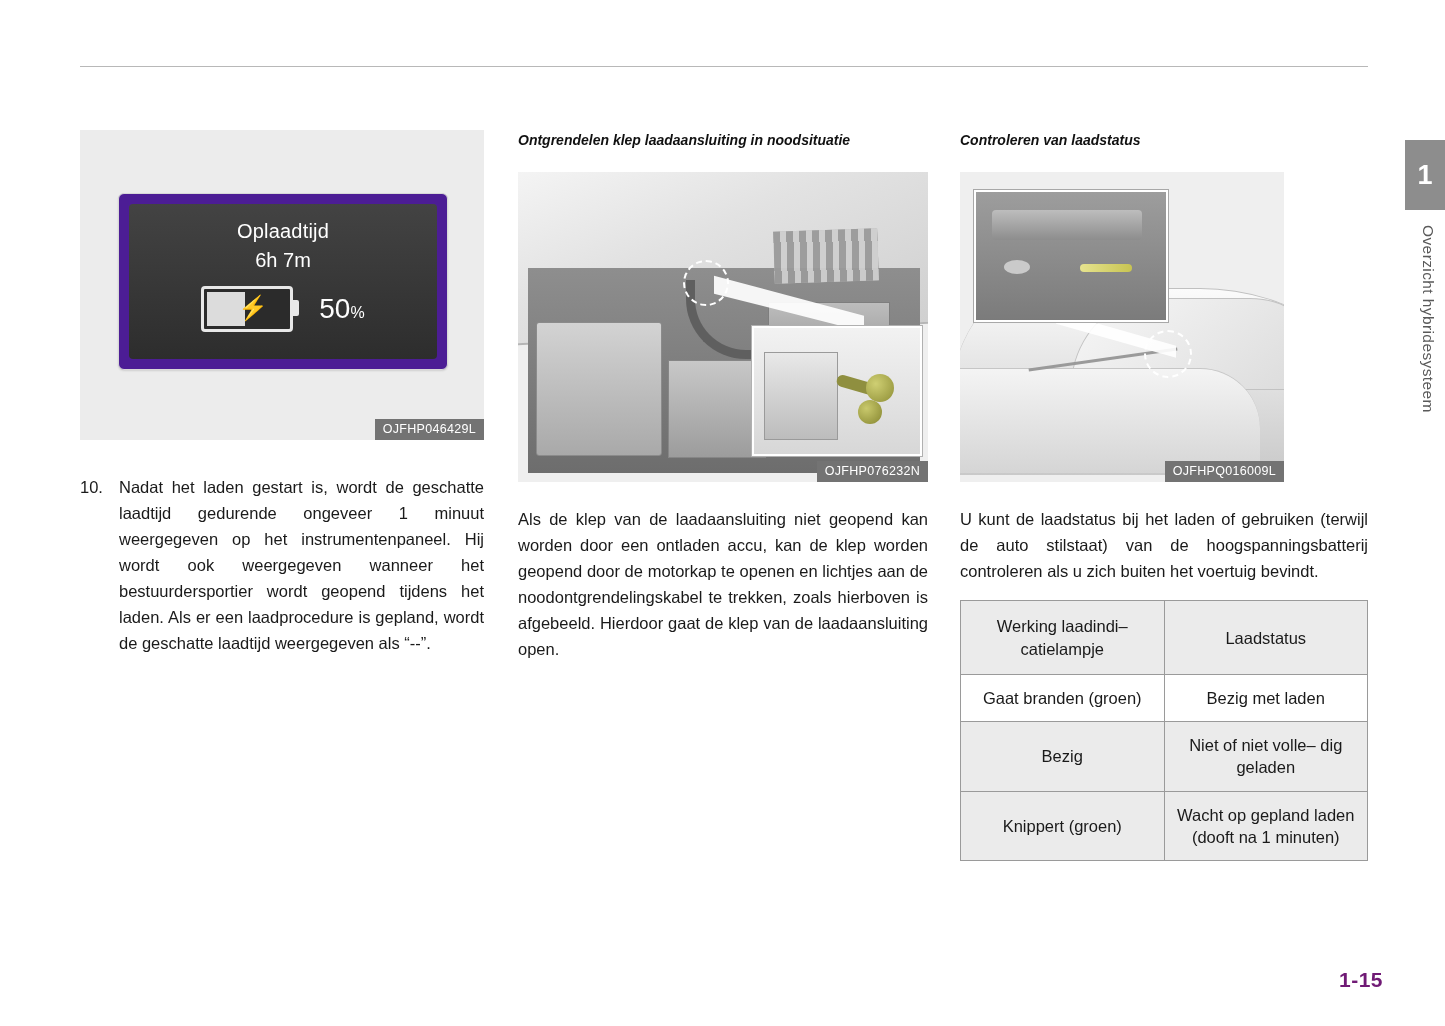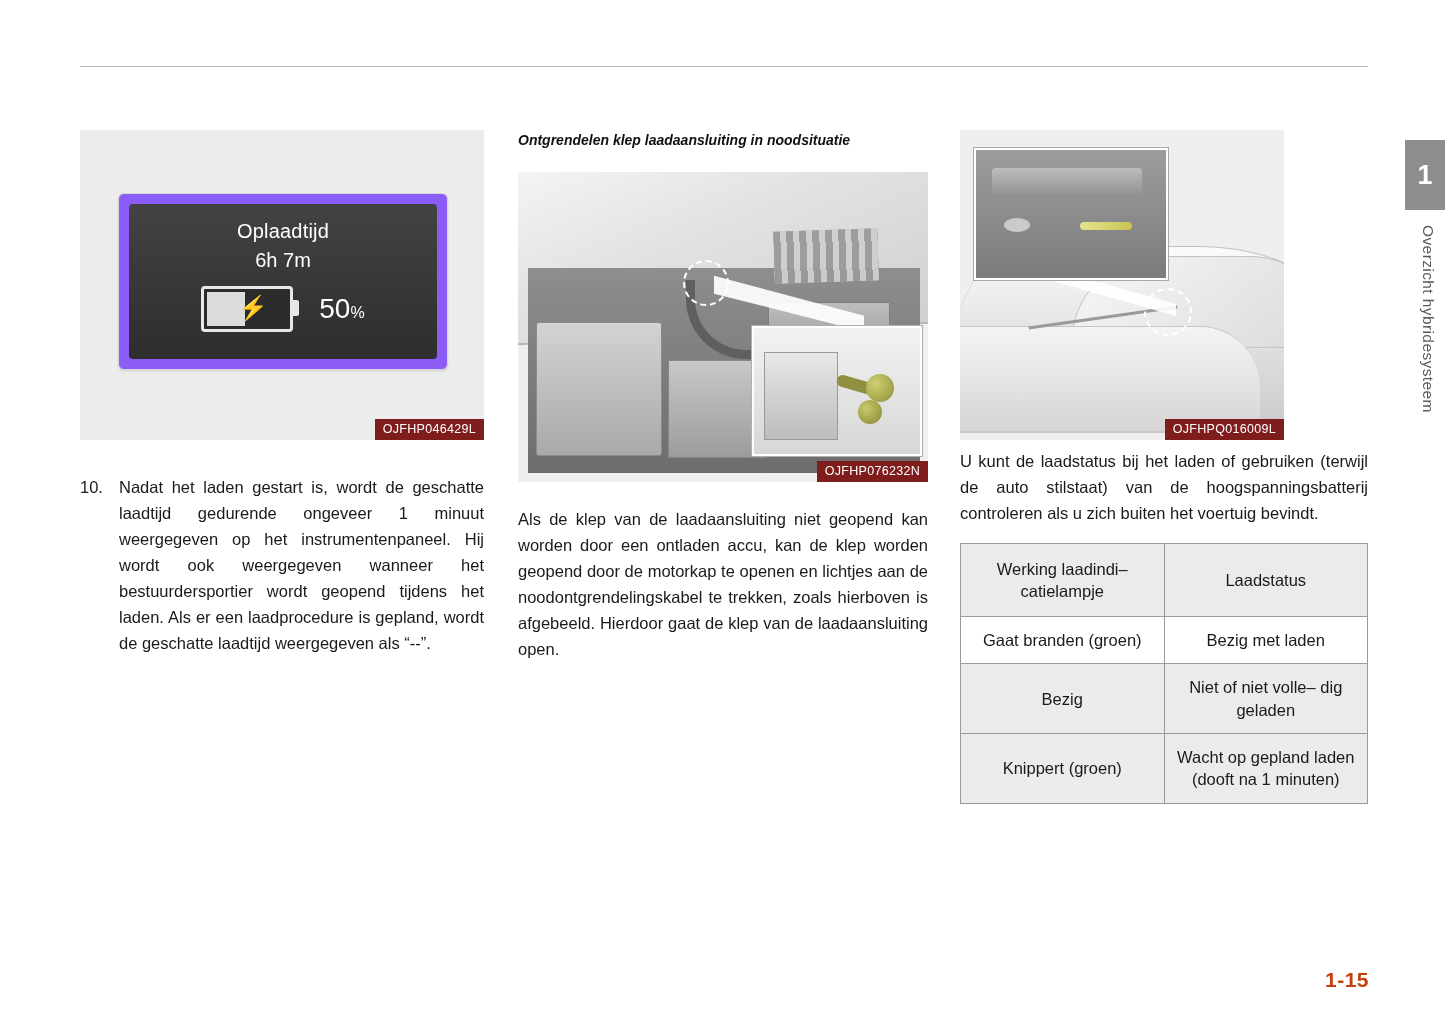--- a/index.html
+++ b/index.html
@@ -80,21 +80,21 @@
     height: 310px;
     background: #ececec;
     overflow: hidden;
   }
   .cluster {
     position: absolute;
     left: 38px;
     top: 63px;
     width: 328px;
     height: 175px;
-    background: #8b5cf6;
+    background: #4c1d95;
     border: 1px solid #d8d8d8;
     border-radius: 6px;
     box-shadow: 0 1px 2px rgba(0,0,0,.12);
   }
   .cluster-inner {
     position: absolute;
     left: 10px;
     top: 10px;
     right: 10px;
     bottom: 10px;
@@ -153,21 +153,21 @@
     line-height: 28px;
     color: #f2f2f2;
   }
   .pct {
     font-size: 28px;
   }
   .pct small { font-size: 16px; }
 
   .fig-code {
     position: absolute;
-    background: #7f1d1d;
+    background: #737373;
     color: #fff;
     font-size: 12.5px;
     padding: 3px 8px 4px;
     letter-spacing: .3px;
   }
   .fig1 .fig-code { right: 0; bottom: 0; }
 
   .para {
     font-size: 16.5px;
     line-height: 1.58;
@@ -396,25 +396,25 @@
   }
   table.status th {
     background: #ebebeb;
     font-weight: normal;
     padding: 14px 6px;
   }
   table.status tr.alt td { background: #ebebeb; }
 
   .page-no {
     position: absolute;
-    right: 76px;
+    right: 62px;
     bottom: 34px;
     font-size: 21px;
     font-weight: bold;
-    color: #c2410c;
+    color: #701a75;
     letter-spacing: .5px;
   }
 </style>
 </head>
 <body>
 
 <div class="page">
 
   <div class="top-rule"></div>
 
@@ -470,37 +470,38 @@
         <div class="inset-knob2"></div>
       </div>
       <div class="fig-code">OJFHP076232N</div>
     </div>
 
     <p class="para" style="margin-top:24px;">Als de klep van de laadaansluiting niet geopend kan worden door een ontladen accu, kan de klep worden geopend door de motorkap te openen en lichtjes aan de noodontgrendelingskabel te trekken, zoals hierboven is afgebeeld. Hierdoor gaat de klep van de laadaansluiting open.</p>
   </div>
 
   <div class="col col-3">
 
+    <h2 class="col-head">Controleren van laadstatus</h2>
 
     <div class="fig3">
       <div class="car-body"></div>
       <div class="car-glass"></div>
       <div class="car-hood"></div>
       <div class="wiper"></div>
       <div class="leader"></div>
       <div class="dash-circle dc-3"></div>
       <div class="inset3">
         <div class="inset3-strip"></div>
         <div class="inset3-dot"></div>
         <div class="inset3-lamp"></div>
       </div>
       <div class="fig-code">OJFHPQ016009L</div>
     </div>
 
-    <p class="para" style="margin-top:8px;">U kunt de laadstatus bij het laden of gebruiken (terwijl de auto stilstaat) van de hoogspanningsbatterij controleren als u zich buiten het voertuig bevindt.</p>
+    <p class="para" style="margin-top:24px;">U kunt de laadstatus bij het laden of gebruiken (terwijl de auto stilstaat) van de hoogspanningsbatterij controleren als u zich buiten het voertuig bevindt.</p>
 
     <table class="status">
       <thead>
         <tr>
           <th>Werking laadindi– catielampje</th>
           <th>Laadstatus</th>
         </tr>
       </thead>
       <tbody>
         <tr>

